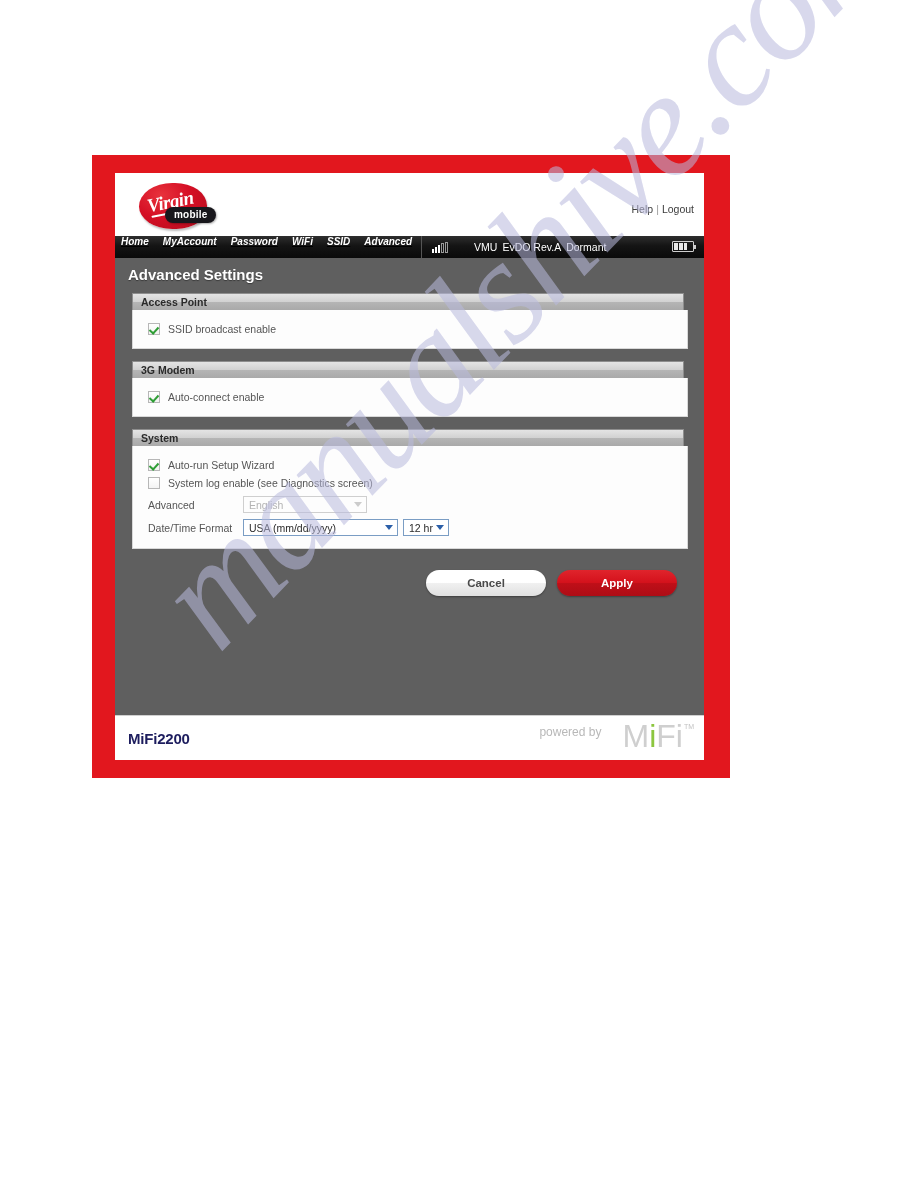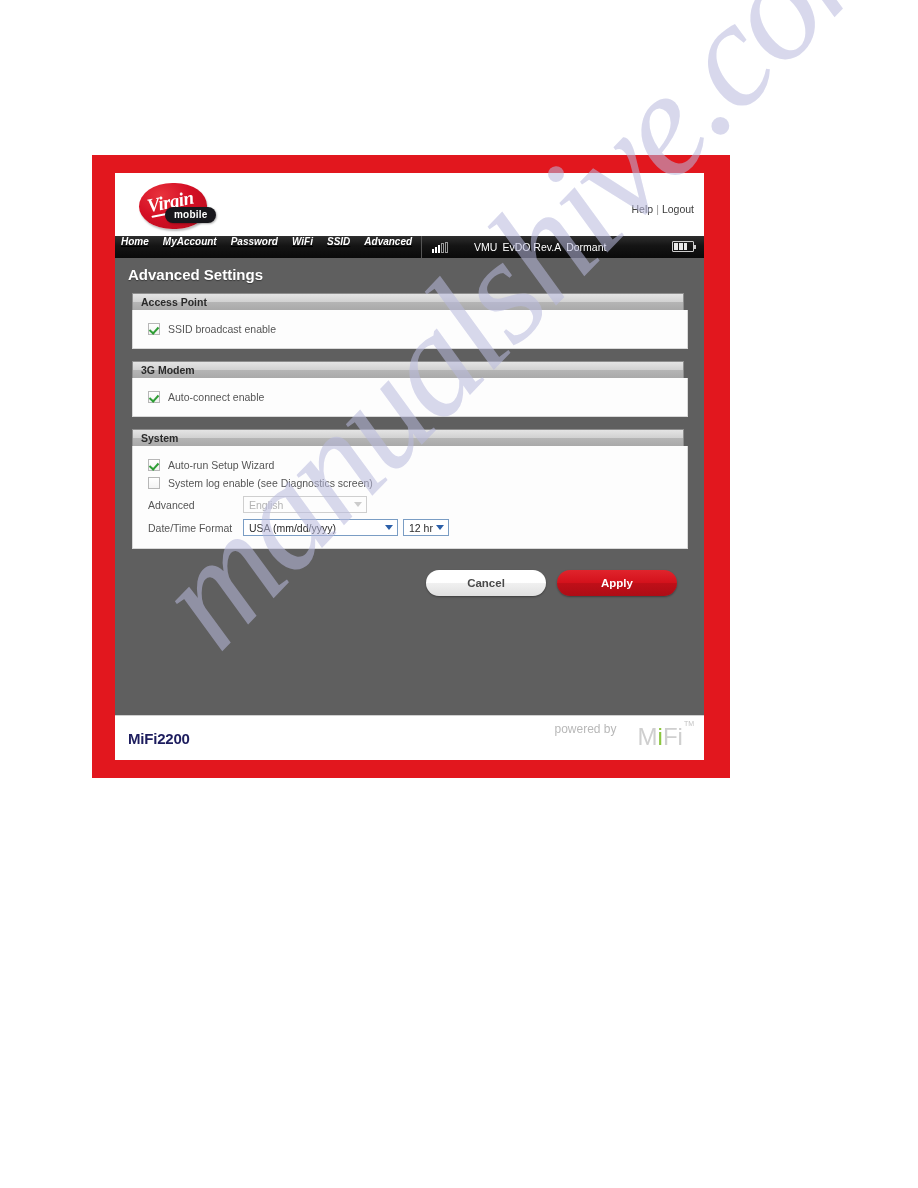--- a/index.html
+++ b/index.html
@@ -425,21 +425,21 @@
     align-items: flex-end;
   }
   #powered-by {
     font-size: 12px;
     color: #b8b8b8;
     margin-right: 21px;
     margin-bottom: 13px;
   }
   #mifi-word {
     font-family: "Liberation Sans", sans-serif;
-    font-size: 24px;
+    font-size: 32px;
     color: #cfcfcf;
     line-height: 1;
     letter-spacing: 0px;
     position: relative;
   }
   #mifi-word .grn { color: #8cc63f; }
   #mifi-tm {
     font-size: 7px;
     color: #c2c2c2;
     margin-bottom: 22px;

